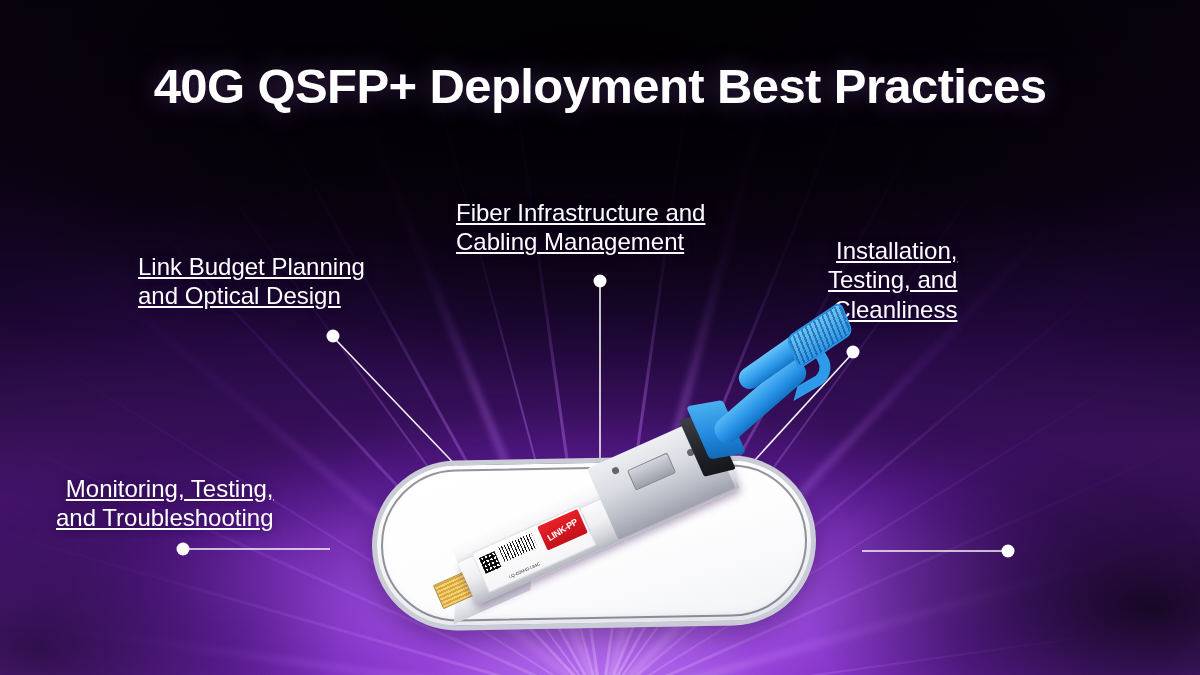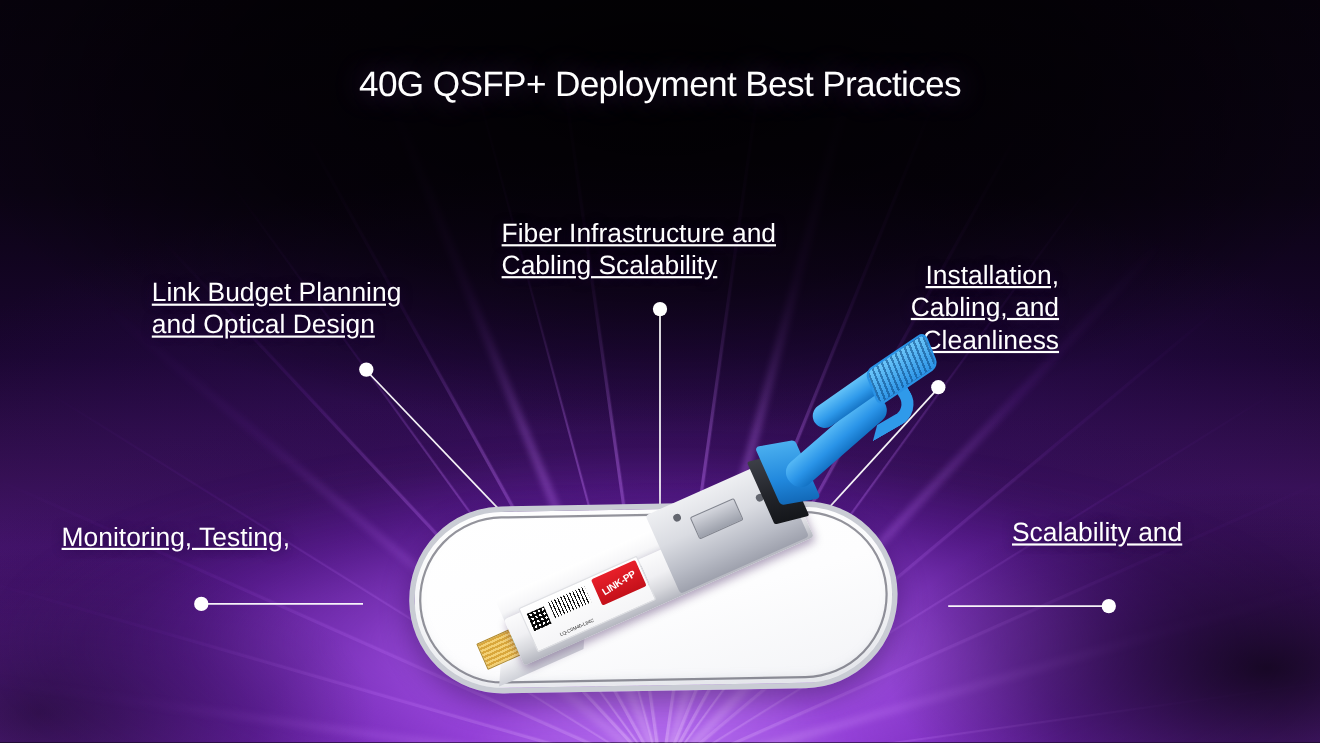--- a/index.html
+++ b/index.html
@@ -46,22 +46,22 @@
       radial-gradient(ellipse 70% 60% at 50% 12%, rgba(0,0,0,0.85) 0%, rgba(0,0,0,0.55) 45%, rgba(0,0,0,0) 78%),
       radial-gradient(ellipse 40% 34% at 96% 90%, rgba(0,0,0,0.72) 0%, rgba(0,0,0,0) 72%),
       radial-gradient(ellipse 34% 30% at 3% 96%, rgba(0,0,0,0.45) 0%, rgba(0,0,0,0) 75%);
   }
 
   
   .title {
     position: absolute; left: 0; right: 0; top: 58px;
     text-align: center;
     color: #ffffff;
-    font-size: 32px;
-    font-weight: normal;
+    font-size: 49px;
+    font-weight: bold;
     letter-spacing: -0.6px;
     text-shadow: 0 0 26px rgba(190,120,255,0.35);
     white-space: nowrap;
   }
 
   
   .label {
     position: absolute;
     color: #ffffff;
     font-size: 24px;
@@ -309,35 +309,35 @@
     <circle cx="1008" cy="551" r="6.5" fill="#ffffff"></circle>
   </svg>
 
   <div class="label l" id="label-link-budget">
     <div>Link Budget Planning</div>
     <div>and Optical Design</div>
   </div>
 
   <div class="label l" id="label-fiber-infra">
     <div>Fiber Infrastructure and</div>
-    <div>Cabling Scalability</div>
+    <div>Cabling Management</div>
   </div>
 
   <div class="label l" id="label-installation">
     <div>Installation,</div>
-    <div>Cabling, and</div>
+    <div>Testing, and</div>
     <div>Cleanliness</div>
   </div>
 
   <div class="label l" id="label-monitoring">
     <div>Monitoring, Testing,</div>
+    <div>and Troubleshooting</div>
   </div>
 
   <div class="label l" id="label-scalability">
-    <div>Scalability and</div>
   </div>
 
   <div class="device-wrap">
     <div class="pill"></div>
 
     <div class="module">
       <div class="mod-foot"></div>
       <div class="mod-gold"></div>
       <div class="mod-pcb"></div>
       <div class="mod-top"></div>

